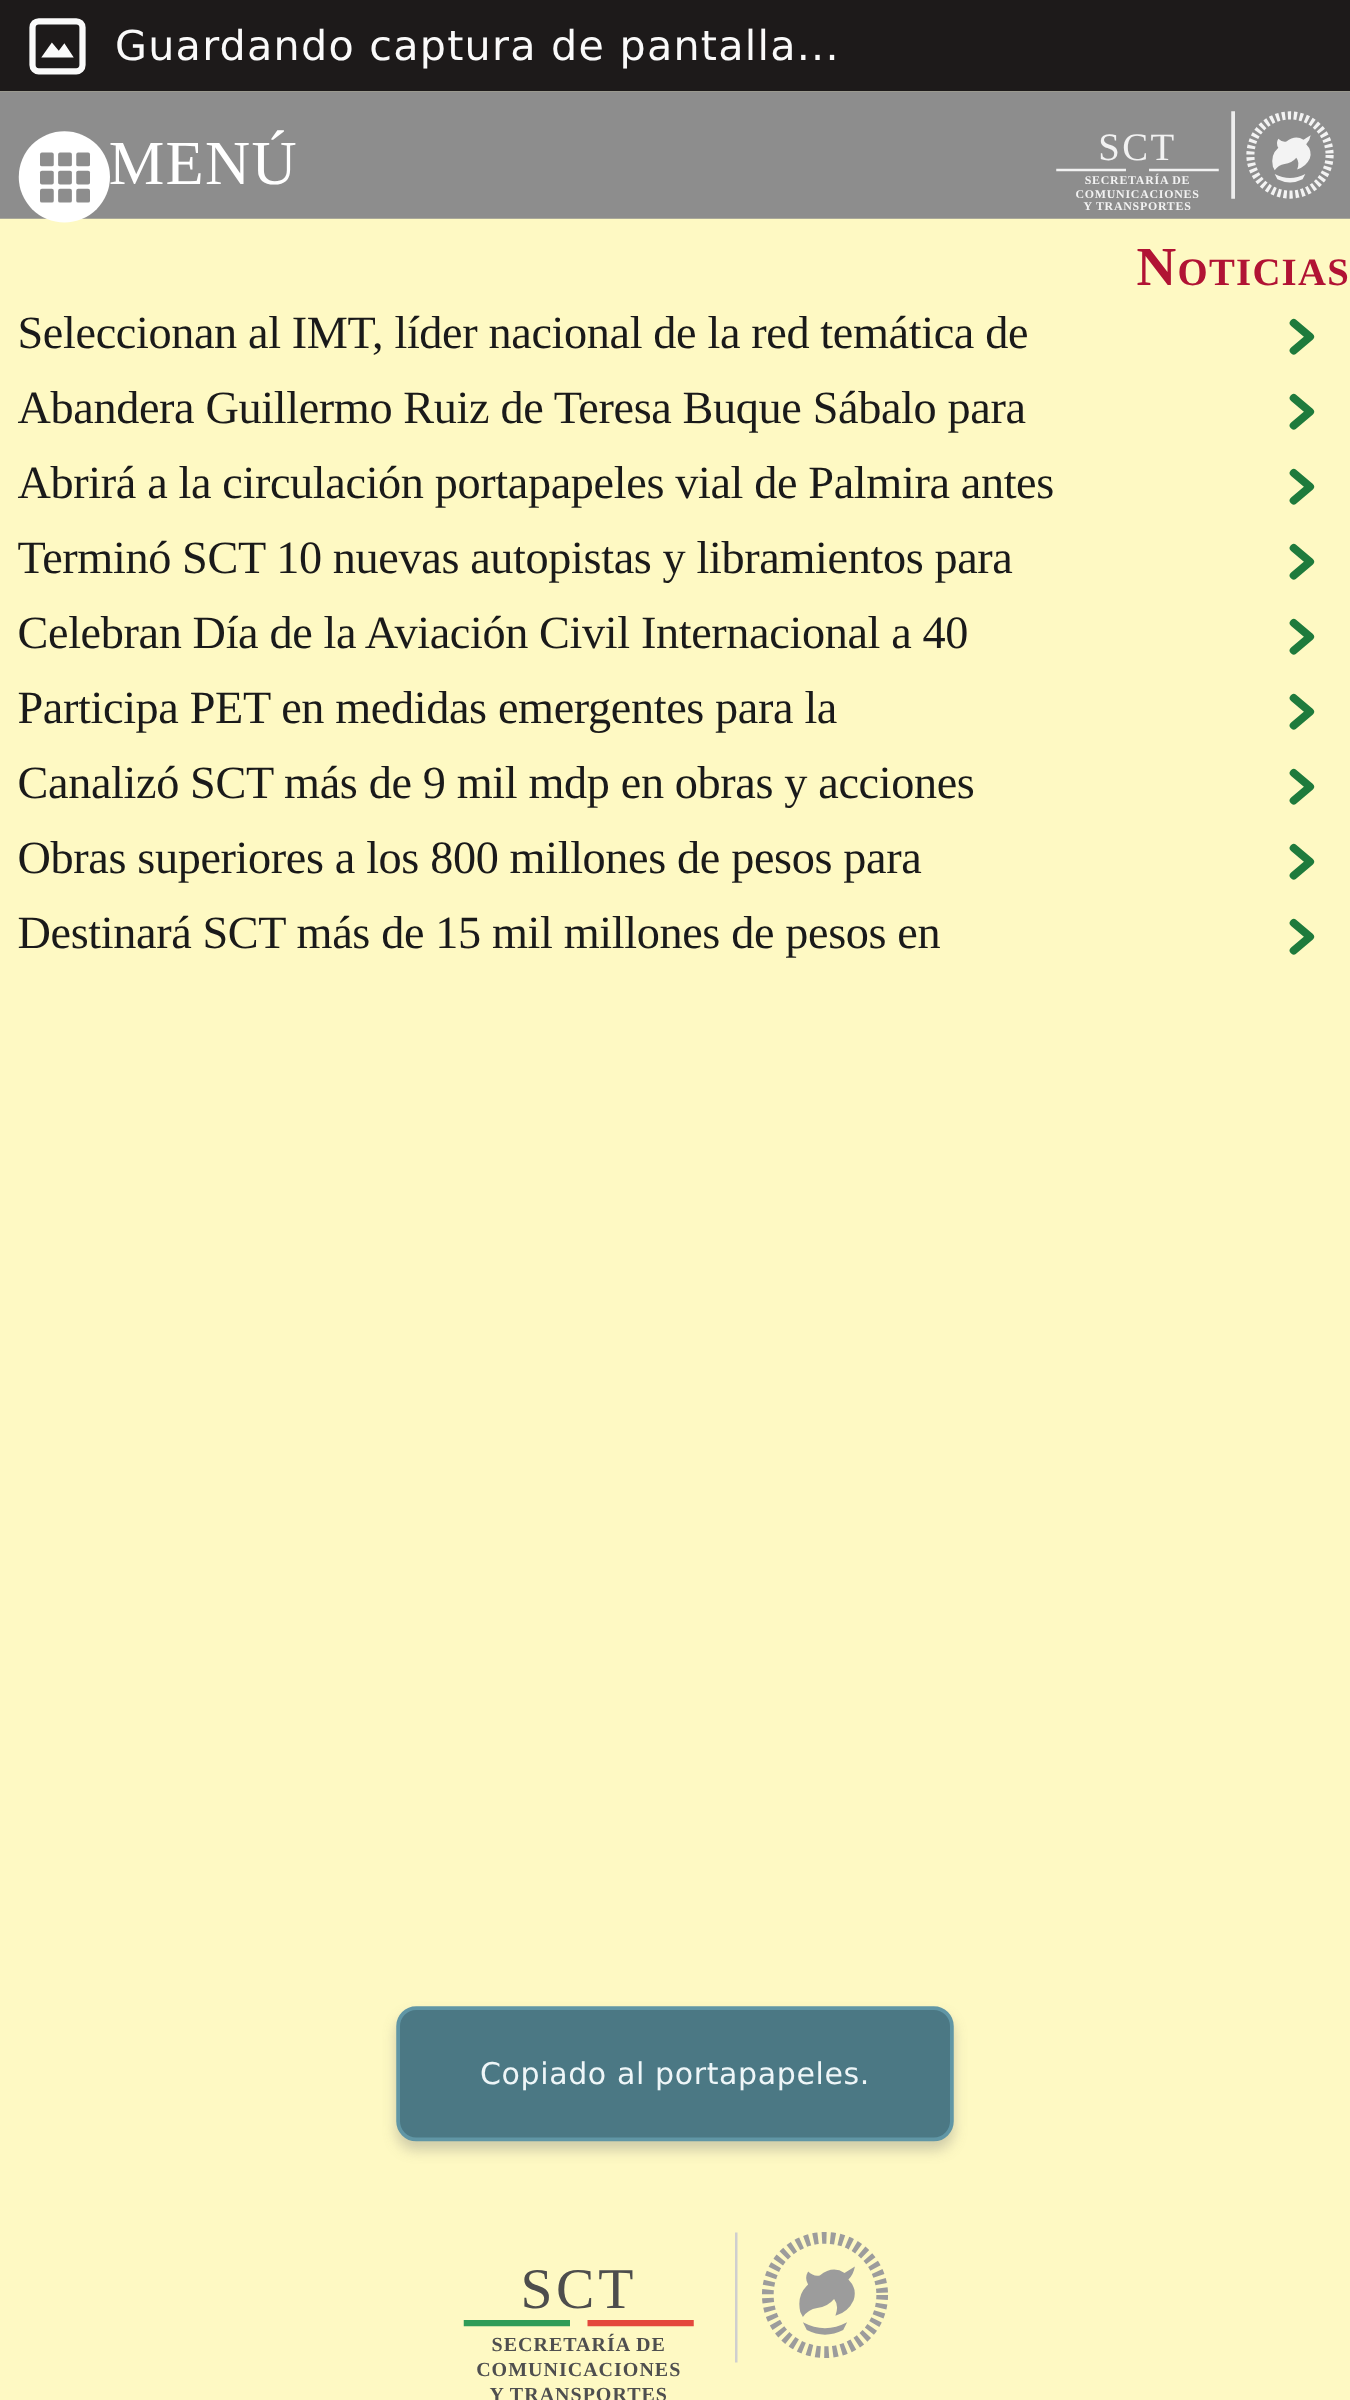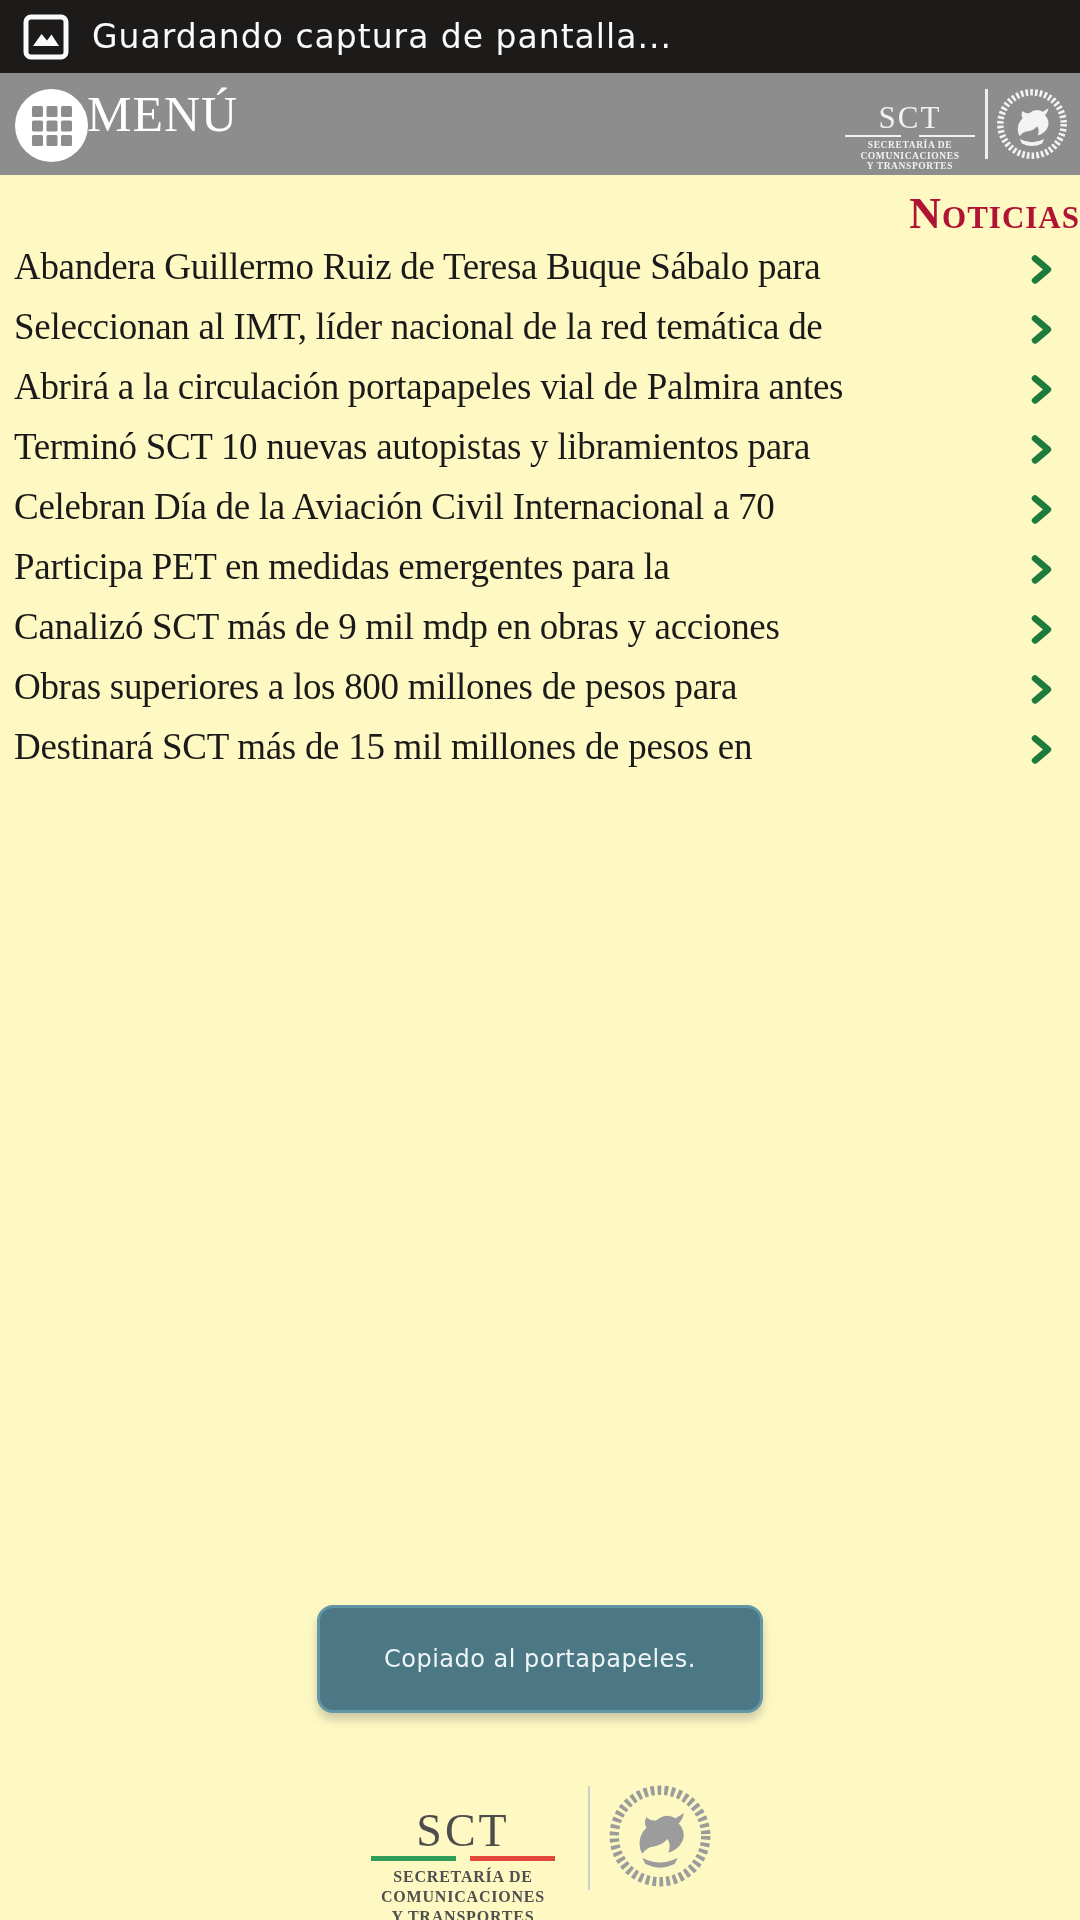--- a/index.html
+++ b/index.html
@@ -15,21 +15,21 @@
   }
   .sb-icon { margin-left:22px; width:48px; height:48px; flex:0 0 auto; }
   .sb-icon svg { width:48px; height:48px; display:block; }
   .sb-text {
     margin-left:22px; color:#fafafa; font-family:"DejaVu Sans", sans-serif;
     font-size:33px; letter-spacing:1px; white-space:nowrap;
   }
 
   
   .app-header { position:absolute; left:0; top:73px; width:1080px; height:102px; background:#8d8d8d; }
-  .menu-button { position:absolute; left:0; top:0; width:280px; height:104px; cursor:pointer; }
+  .menu-button { position:absolute; left:0; top:16px; width:280px; height:104px; cursor:pointer; }
   .menu-circle {
     position:absolute; left:15px; top:16px; width:73px; height:73px;
     background:#ffffff; border-radius:50%;
     display:flex; align-items:center; justify-content:center;
   }
   .menu-circle svg { width:44px; height:44px; display:block; }
   .menu-label { position:absolute; left:87px; top:12px; color:#ffffff; font-size:50px; letter-spacing:1px; }
 
   .header-logo { position:absolute; left:843px; top:30px; width:134px; text-align:center; color:#f2f2f2; }
   .hl-acronym { font-size:31px; line-height:30px; letter-spacing:2px; }
@@ -132,58 +132,58 @@
         <path fill="currentColor" d="M31 63 Q28 50 37 42 Q34 37 37 32 Q41 36 46 35 Q56 27 65 33 L73 28 Q72 34 68 38 Q75 45 72 54 Q68 63 58 66 Q61 58 57 53 Q52 59 44 60 Q37 61 33 67 Z"></path>
         <path fill="currentColor" d="M33 71 Q50 80 67 71 L64 77 Q50 84 36 77 Z"></path>
       </svg>
     </div>
   </div>
 
   <div class="page-title">Noticias</div>
 
   <div class="news-list">
     <div class="news-item">
+      <span class="news-title">Seleccionan al IMT, líder nacional de la red temática de</span>
+      <span class="chevron">
+        <svg viewBox="0 0 24 30">
+          <polyline points="5,4 18,15 5,26" fill="none" stroke="#1e7b3c" stroke-width="6.5" stroke-linecap="round" stroke-linejoin="round"></polyline>
+        </svg>
+      </span>
+    </div>
+
+    <div class="news-item">
       <span class="news-title">Abandera Guillermo Ruiz de Teresa Buque Sábalo para</span>
       <span class="chevron">
         <svg viewBox="0 0 24 30">
           <polyline points="5,4 18,15 5,26" fill="none" stroke="#1e7b3c" stroke-width="6.5" stroke-linecap="round" stroke-linejoin="round"></polyline>
         </svg>
       </span>
     </div>
 
-    <div class="news-item">
-      <span class="news-title">Seleccionan al IMT, líder nacional de la red temática de</span>
-      <span class="chevron">
-        <svg viewBox="0 0 24 30">
-          <polyline points="5,4 18,15 5,26" fill="none" stroke="#1e7b3c" stroke-width="6.5" stroke-linecap="round" stroke-linejoin="round"></polyline>
-        </svg>
-      </span>
-    </div>
-
 
     <div class="news-item">
       <span class="news-title">Abrirá a la circulación portapapeles vial de Palmira antes</span>
       <span class="chevron">
         <svg viewBox="0 0 24 30">
           <polyline points="5,4 18,15 5,26" fill="none" stroke="#1e7b3c" stroke-width="6.5" stroke-linecap="round" stroke-linejoin="round"></polyline>
         </svg>
       </span>
     </div>
 
     <div class="news-item">
       <span class="news-title">Terminó SCT 10 nuevas autopistas y libramientos para</span>
       <span class="chevron">
         <svg viewBox="0 0 24 30">
           <polyline points="5,4 18,15 5,26" fill="none" stroke="#1e7b3c" stroke-width="6.5" stroke-linecap="round" stroke-linejoin="round"></polyline>
         </svg>
       </span>
     </div>
 
     <div class="news-item">
-      <span class="news-title">Celebran Día de la Aviación Civil Internacional a 70</span>
+      <span class="news-title">Celebran Día de la Aviación Civil Internacional a 40</span>
       <span class="chevron">
         <svg viewBox="0 0 24 30">
           <polyline points="5,4 18,15 5,26" fill="none" stroke="#1e7b3c" stroke-width="6.5" stroke-linecap="round" stroke-linejoin="round"></polyline>
         </svg>
       </span>
     </div>
 
     <div class="news-item">
       <span class="news-title">Participa PET en medidas emergentes para la</span>
       <span class="chevron">

